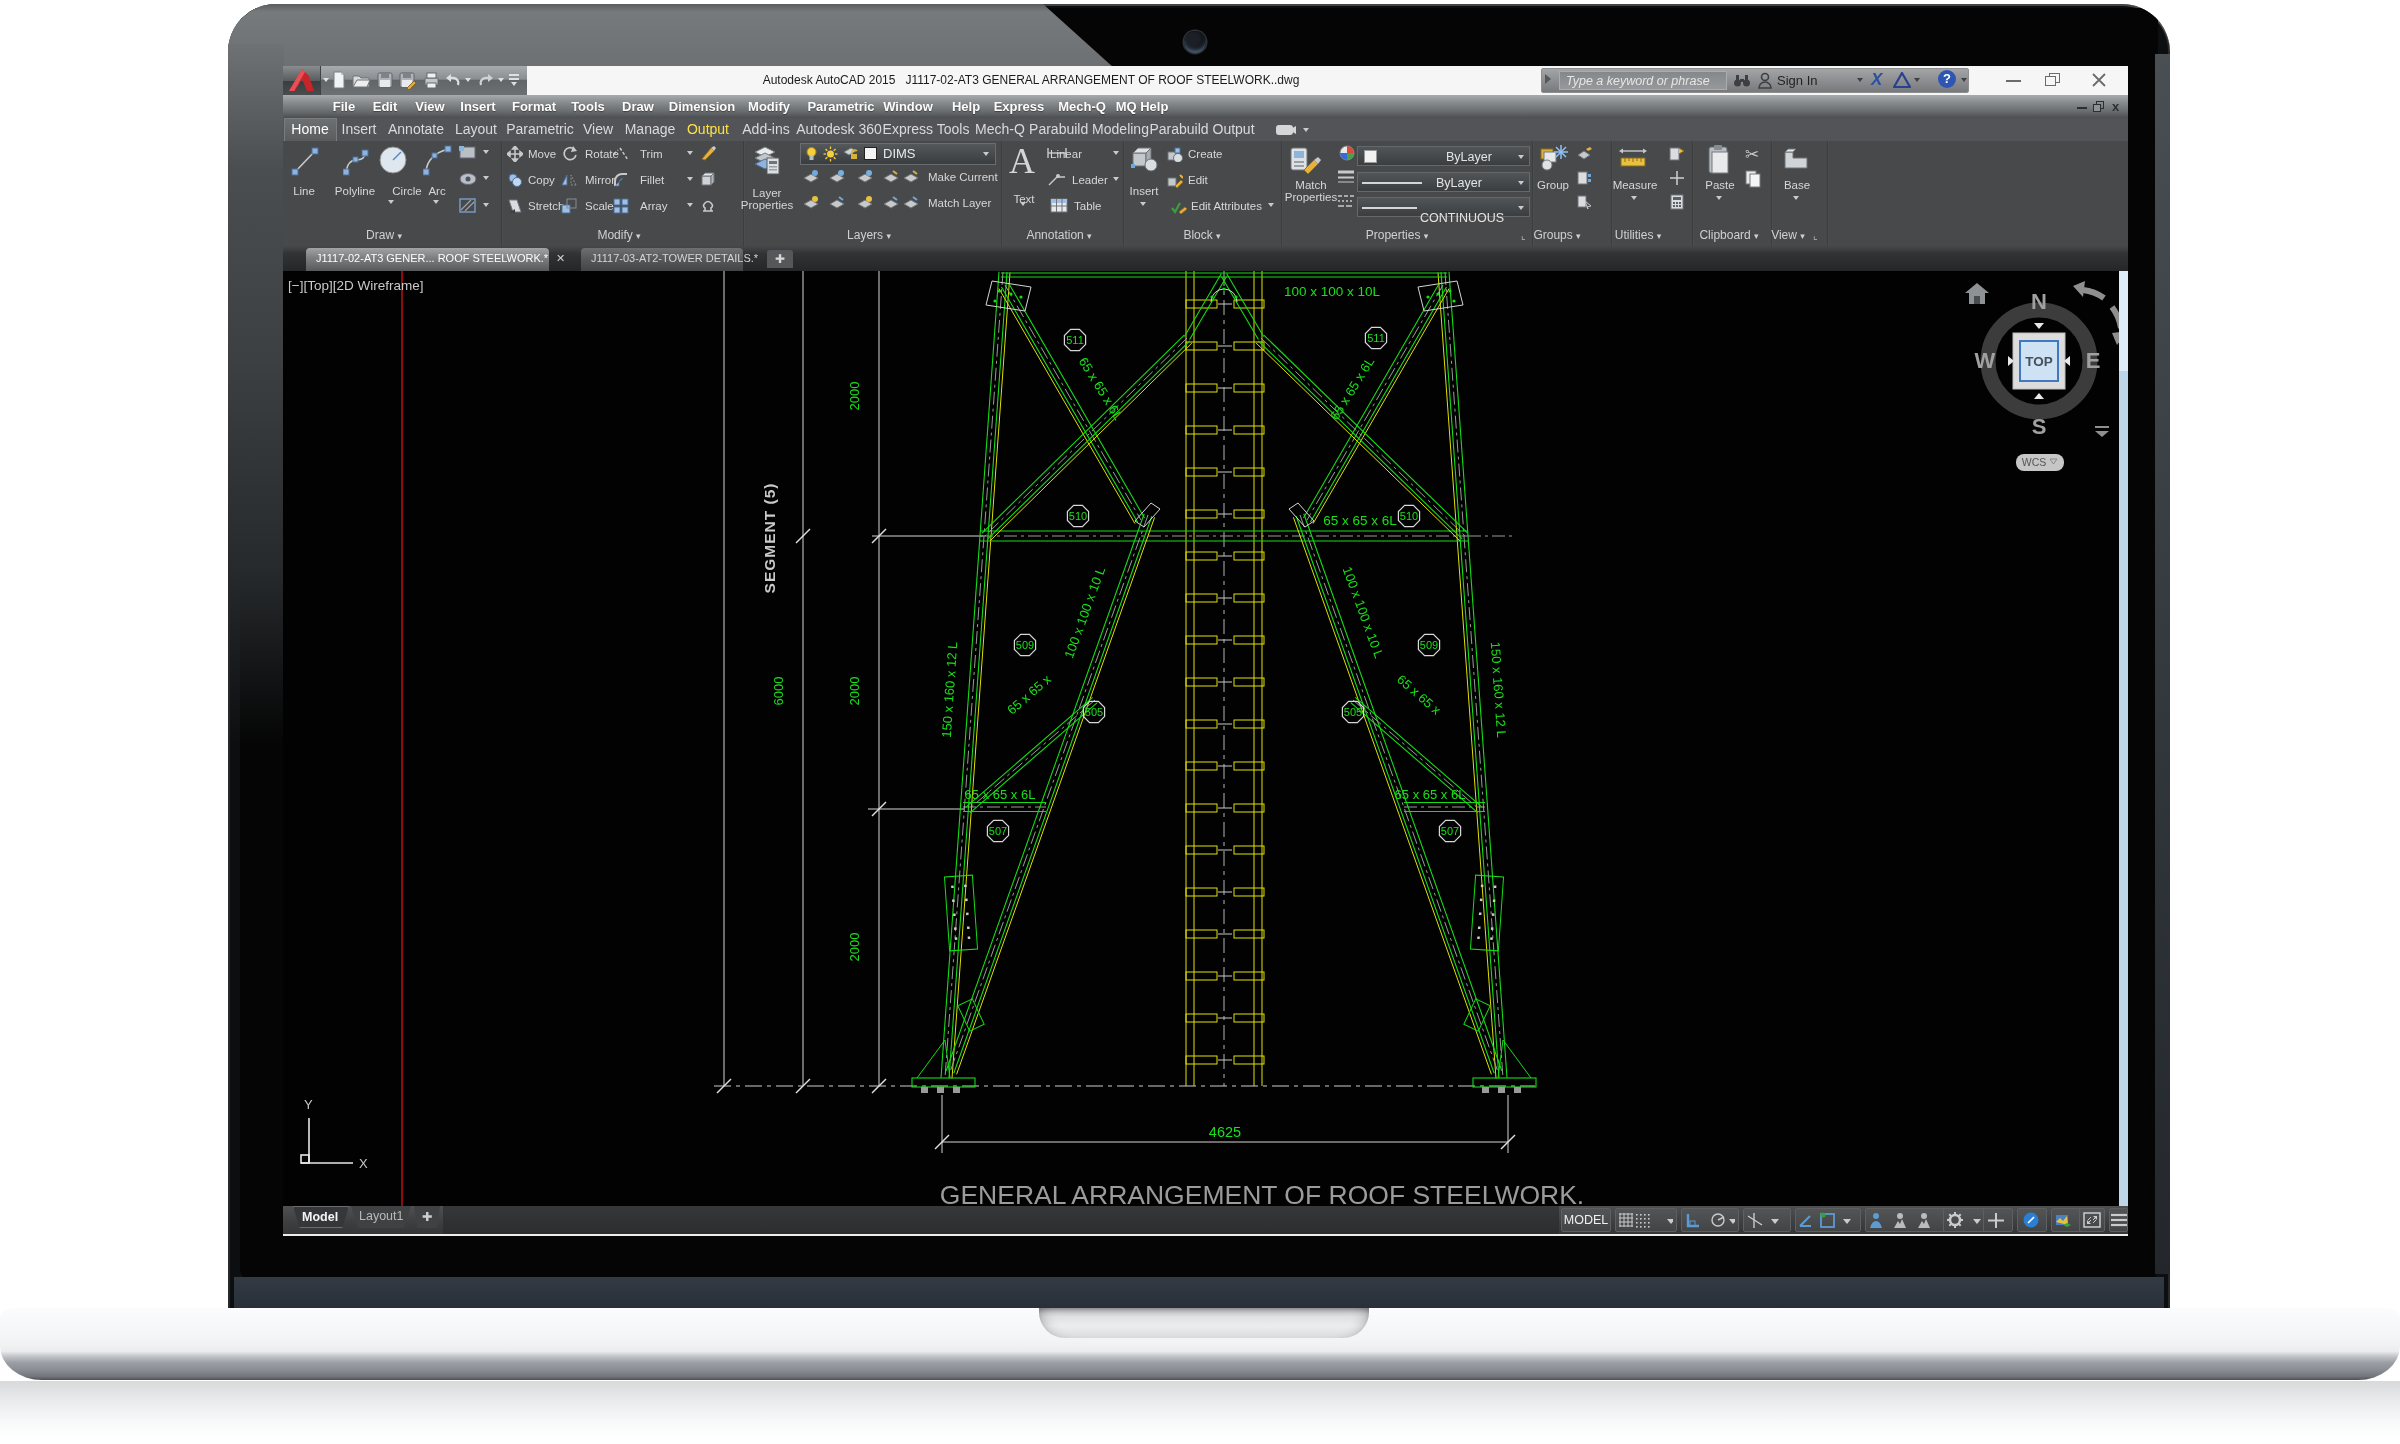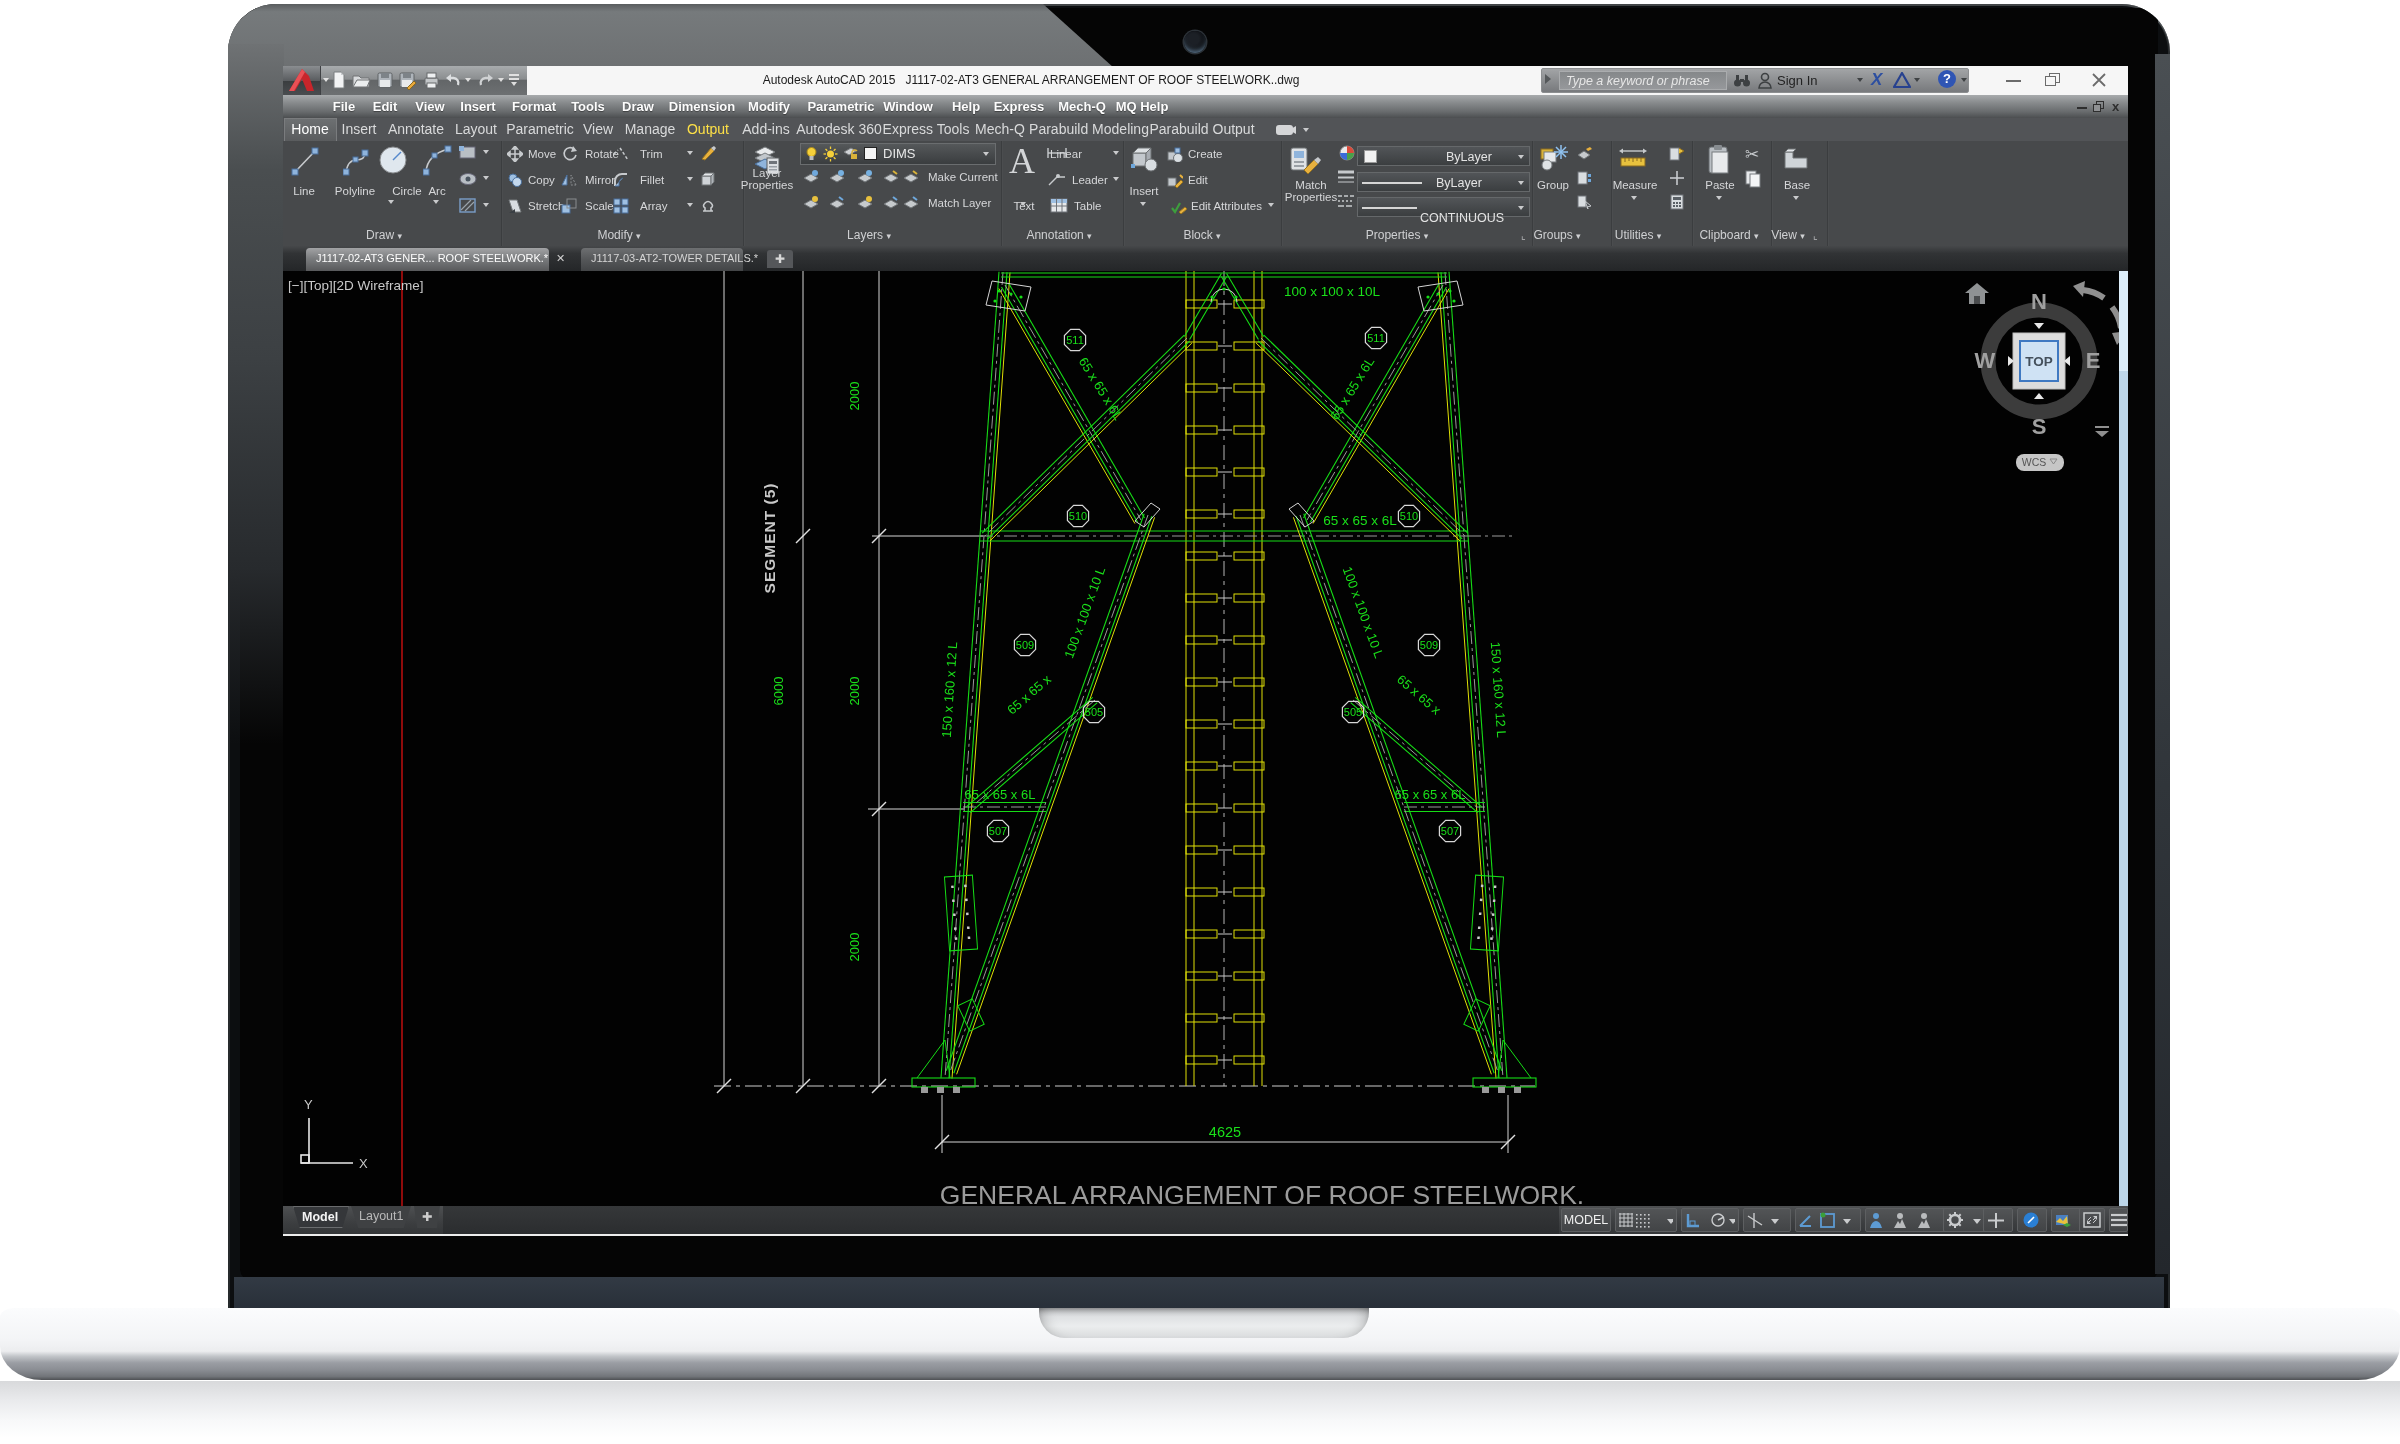--- a/index.html
+++ b/index.html
@@ -339,21 +339,21 @@
         <g>
           <polygon points="2,8 12,3 22,8 12,13" fill="#e8eaec" stroke="#777b7e"></polygon>
           <polygon points="2,14 12,9 22,14 12,19" fill="#c2c7cc" stroke="#777b7e"></polygon>
           <polygon points="2,20 12,15 22,20 12,25" fill="#8fb4dc" stroke="#4a6f9b"></polygon>
           <rect x="14" y="14" width="12" height="16" fill="#dcdfe2" stroke="#5a5e61"></rect>
           <rect x="16" y="17" width="8" height="3" fill="#6f747a"></rect>
           <rect x="16" y="22" width="8" height="1.5" fill="#9aa0a6"></rect>
           <rect x="16" y="25" width="8" height="1.5" fill="#9aa0a6"></rect>
         </g>
       </svg>
-<div class="b2txt" style="left:484px;top:27px">Layer<br>Properties</div>
+<div class="b2txt" style="left:484px;top:47px">Layer<br>Properties</div>
 <div class="abs" style="left:517px;top:2px;width:196px;height:22px;background:linear-gradient(180deg,#55585a,#3a3d3f);border:1px solid #6a6d6f"></div>
 <svg class="abs" style="left:522px;top:5px" width="13" height="16" viewBox="0 0 13 16">
         <circle cx="6.5" cy="6" r="4.5" fill="#f5d03a" stroke="#a8881a"></circle>
         <rect x="4.5" y="10" width="4" height="4" fill="#b9bcbe"></rect>
       </svg>
 <svg class="abs" style="left:540px;top:5px" width="15" height="16" viewBox="0 0 15 16">
         <circle cx="7.5" cy="8" r="3.5" fill="#f5d03a"></circle>
         <g stroke="#f5d03a" stroke-width="1.3">
           <line x1="7.5" y1="0.5" x2="7.5" y2="3"></line>
           <line x1="7.5" y1="13" x2="7.5" y2="15.5"></line>
@@ -409,21 +409,21 @@
         <polygon points="1,9 8,5 15,9 8,13" fill="#c6cacd" stroke="#707477"></polygon>
         <path d="M10 2 l4 3" stroke="#6fa8dc" stroke-width="2"></path>
       </svg>
 <svg class="abs" style="left:620px;top:54px" width="16" height="16" viewBox="0 0 16 16">
         <polygon points="1,9 8,5 15,9 8,13" fill="#c6cacd" stroke="#707477"></polygon>
         <path d="M10 2 l4 3" stroke="#6fa8dc" stroke-width="2"></path>
       </svg>
 <div class="btxt" style="left:645px;top:30px">Make Current</div>
 <div class="btxt" style="left:645px;top:56px">Match Layer</div>
 <div class="abs" style="left:726px;top:-1px;font-size:36px;color:#d3d5d7;font-family:'Liberation Serif',serif">A</div>
-<div class="b2txt" style="left:741px;top:60px">Text</div>
+<div class="b2txt" style="left:741px;top:53px">Text</div>
 <div class="dd" style="left:737px;top:61px"></div>
 <svg class="abs" style="left:764px;top:5px" width="20" height="14" viewBox="0 0 20 14">
         <line x1="1" y1="2" x2="1" y2="12" stroke="#c7cacd" stroke-width="1.4"></line>
         <line x1="19" y1="2" x2="19" y2="12" stroke="#c7cacd" stroke-width="1.4"></line>
         <line x1="1" y1="7" x2="19" y2="7" stroke="#c7cacd" stroke-width="1.4"></line>
       </svg>
 <div class="btxt" style="left:767px;top:7px">Linear</div>
 <div class="dd" style="left:830px;top:10px"></div>
 <svg class="abs" style="left:764px;top:31px" width="20" height="14" viewBox="0 0 20 14">
         <path d="M2 13 l8 -8 h8" fill="none" stroke="#c7cacd" stroke-width="1.4"></path>

